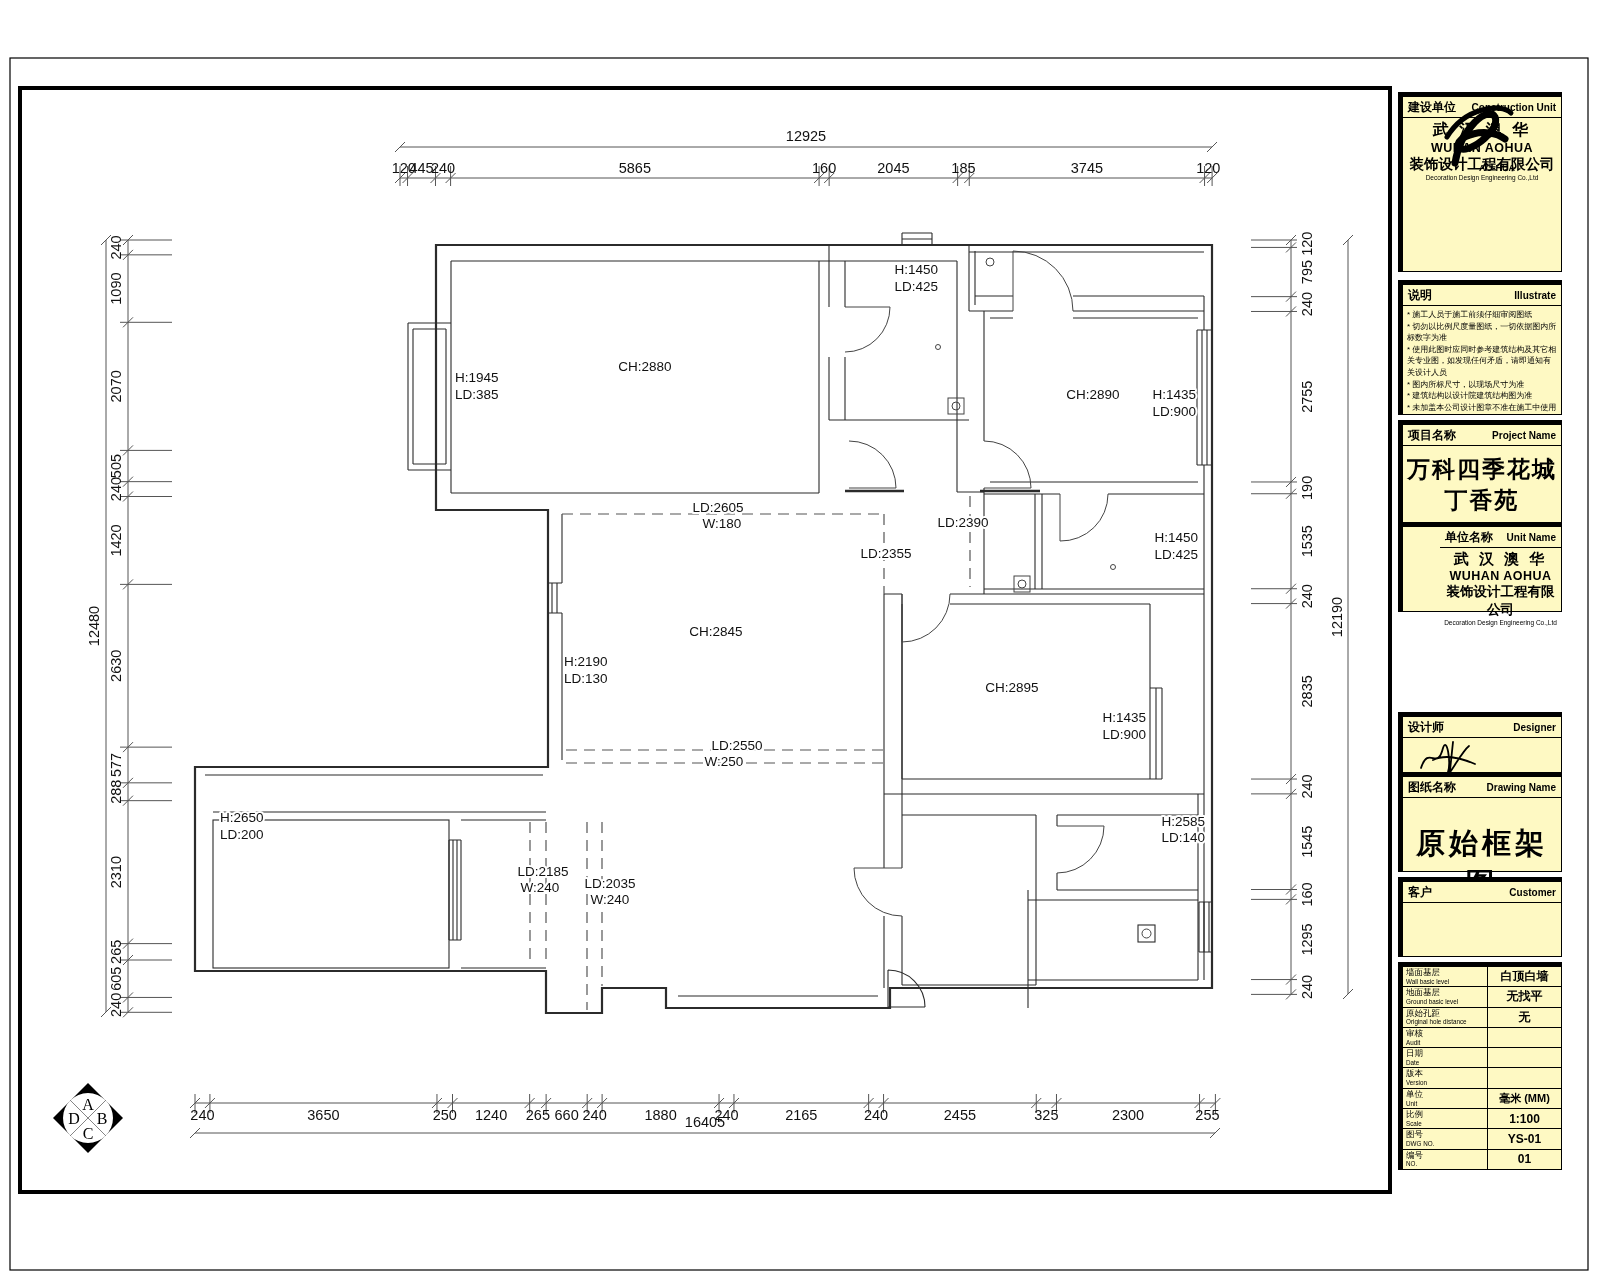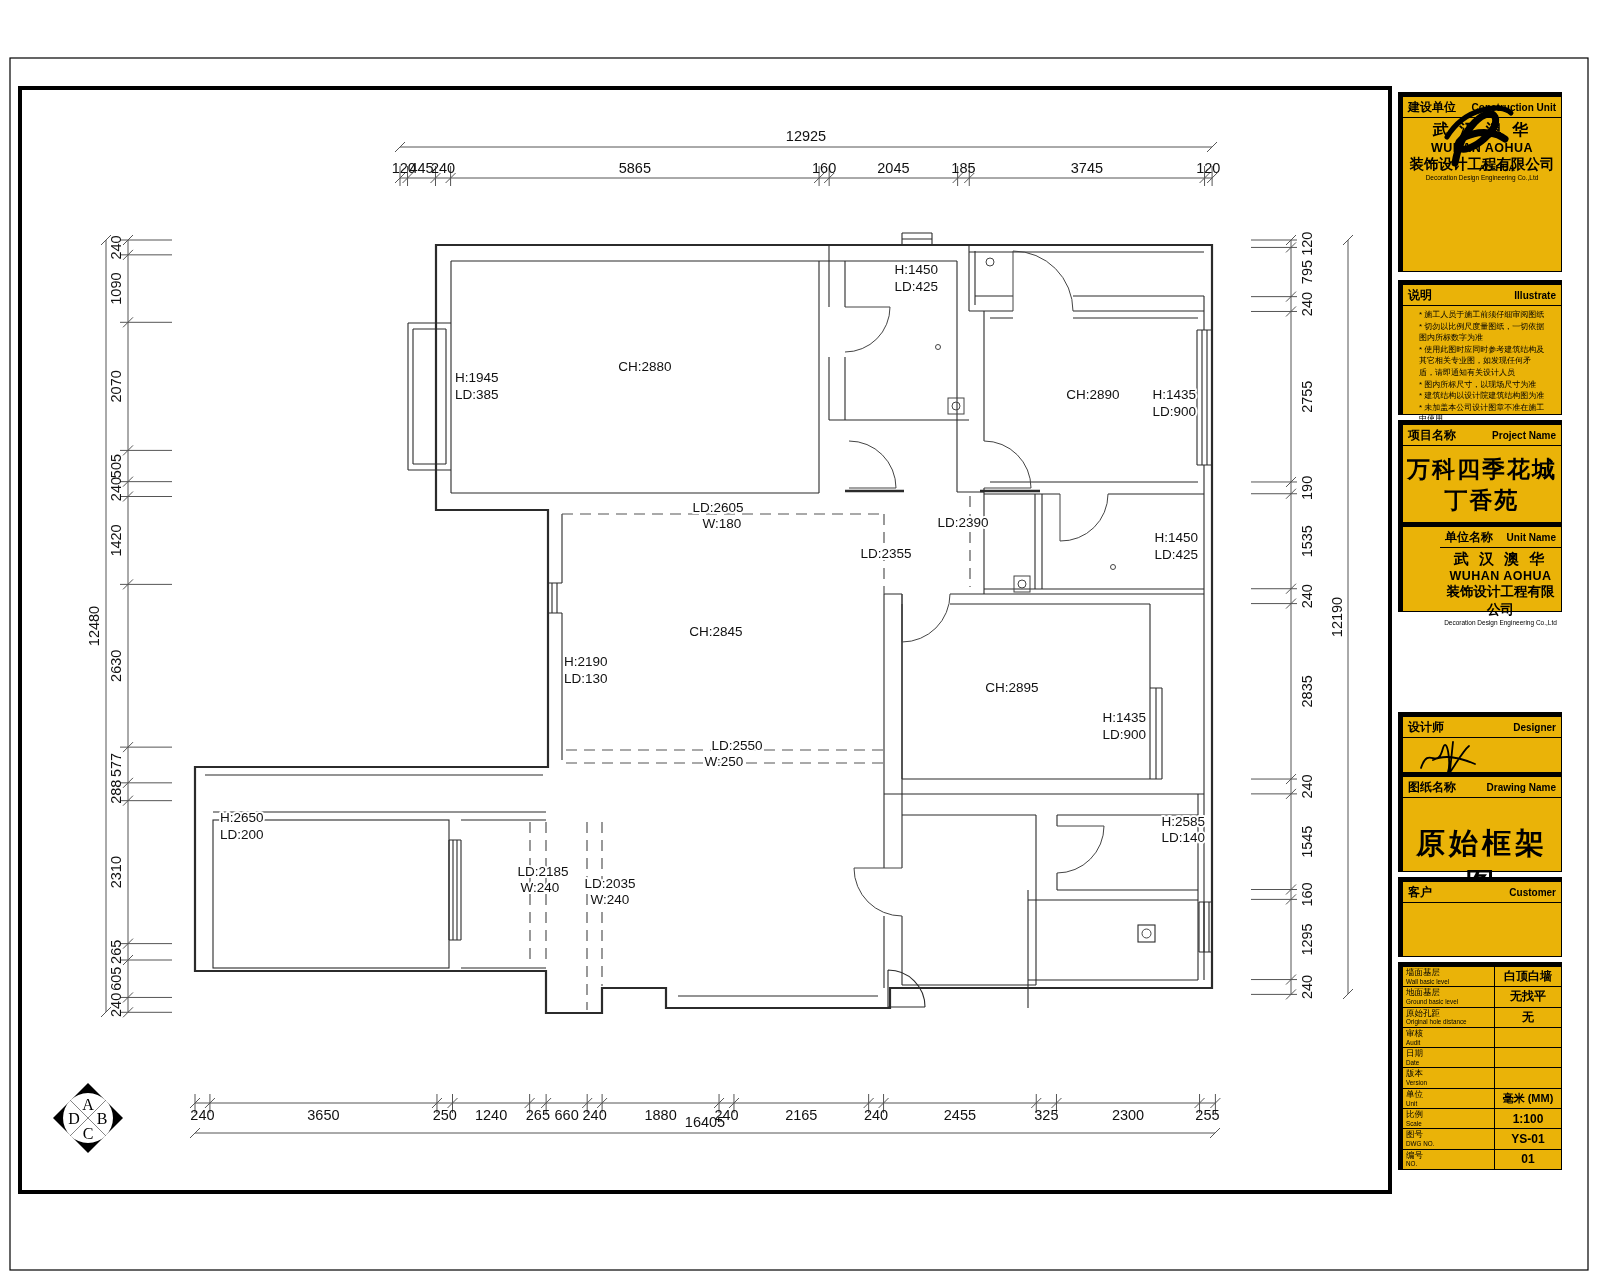--- a/index.html
+++ b/index.html
@@ -1,45 +1,45 @@
 <!DOCTYPE html>
 <html><head>
 <meta charset="utf-8">
 <style>
   html,body{margin:0;padding:0;background:#e8e8e8;}
   .sheet{position:relative;width:1600px;height:1279px;background:#ffffff;overflow:hidden;
          font-family:"Liberation Sans",sans-serif;color:#000;}
   svg{position:absolute;left:0;top:0;}
   
   .tb-col{position:absolute;left:1398px;top:88px;width:164px;height:1090px;}
-  .tb-sec{position:absolute;left:0;width:164px;background:#eab308;border:1.5px solid #000;
+  .tb-sec{position:absolute;left:0;width:164px;background:#fef9c3;border:1.5px solid #000;
           border-top-width:5px;border-left-width:5px;box-sizing:border-box;}
   .tb-h{display:flex;justify-content:space-between;align-items:baseline;
         padding:2px 5px 1px 5px;border-bottom:1.2px solid #000;font-weight:bold;}
   .tb-h .cn{font-size:12px;}
   .tb-h .en{font-size:10px;}
   .center{text-align:center;}
   .co-cn{font-size:16px;letter-spacing:3px;margin-top:2px;font-weight:bold;}
   .co-en{font-size:12.5px;font-weight:bold;letter-spacing:0.5px;}
   .co-cn2{font-size:14.5px;font-weight:bold;}
   .co-en2{font-size:6.5px;}
   .proj-line{font-size:23px;font-weight:bold;letter-spacing:2px;margin-top:8px;}
-  .ill-body{padding:3px 16px;font-size:8px;line-height:1.45;}
+  .ill-body{padding:3px 4px;font-size:8px;line-height:1.45;}
   .ill-item::before{content:"* ";}
   .du1{font-size:10.5px;font-weight:bold;margin-top:4px;}
   .du2{font-size:11.5px;font-weight:bold;}
   .du3{font-size:5.5px;margin-top:1px;}
   .du4{font-size:5.5px;}
   .dn-value{font-size:29px;font-weight:bold;letter-spacing:4px;margin-top:26px;}
   .tel{font-size:11px;font-weight:bold;text-align:center;}
   .sig-wrap{position:relative;height:44px;}
   
   .ir{display:flex;flex:1;border-bottom:1px solid #000;min-height:0;}
   .ir:last-child{border-bottom:none;}
-  .irl{width:80px;border-right:1px solid #000;padding:1px 8px 0 3px;line-height:1.15;}
+  .irl{width:80px;border-right:1px solid #000;padding:1px 1px 0 3px;line-height:1.15;}
   .irl .cn{font-size:8.5px;display:block;}
   .irl .en{font-size:6.3px;display:block;}
   .irv{flex:1;display:flex;align-items:center;justify-content:center;
        font-size:12px;font-weight:bold;}
   #info-rows{position:absolute;left:0;top:0;right:0;bottom:0;display:flex;flex-direction:column;}
 </style>
 </head>
 <body>
 
 <div class="sheet">

